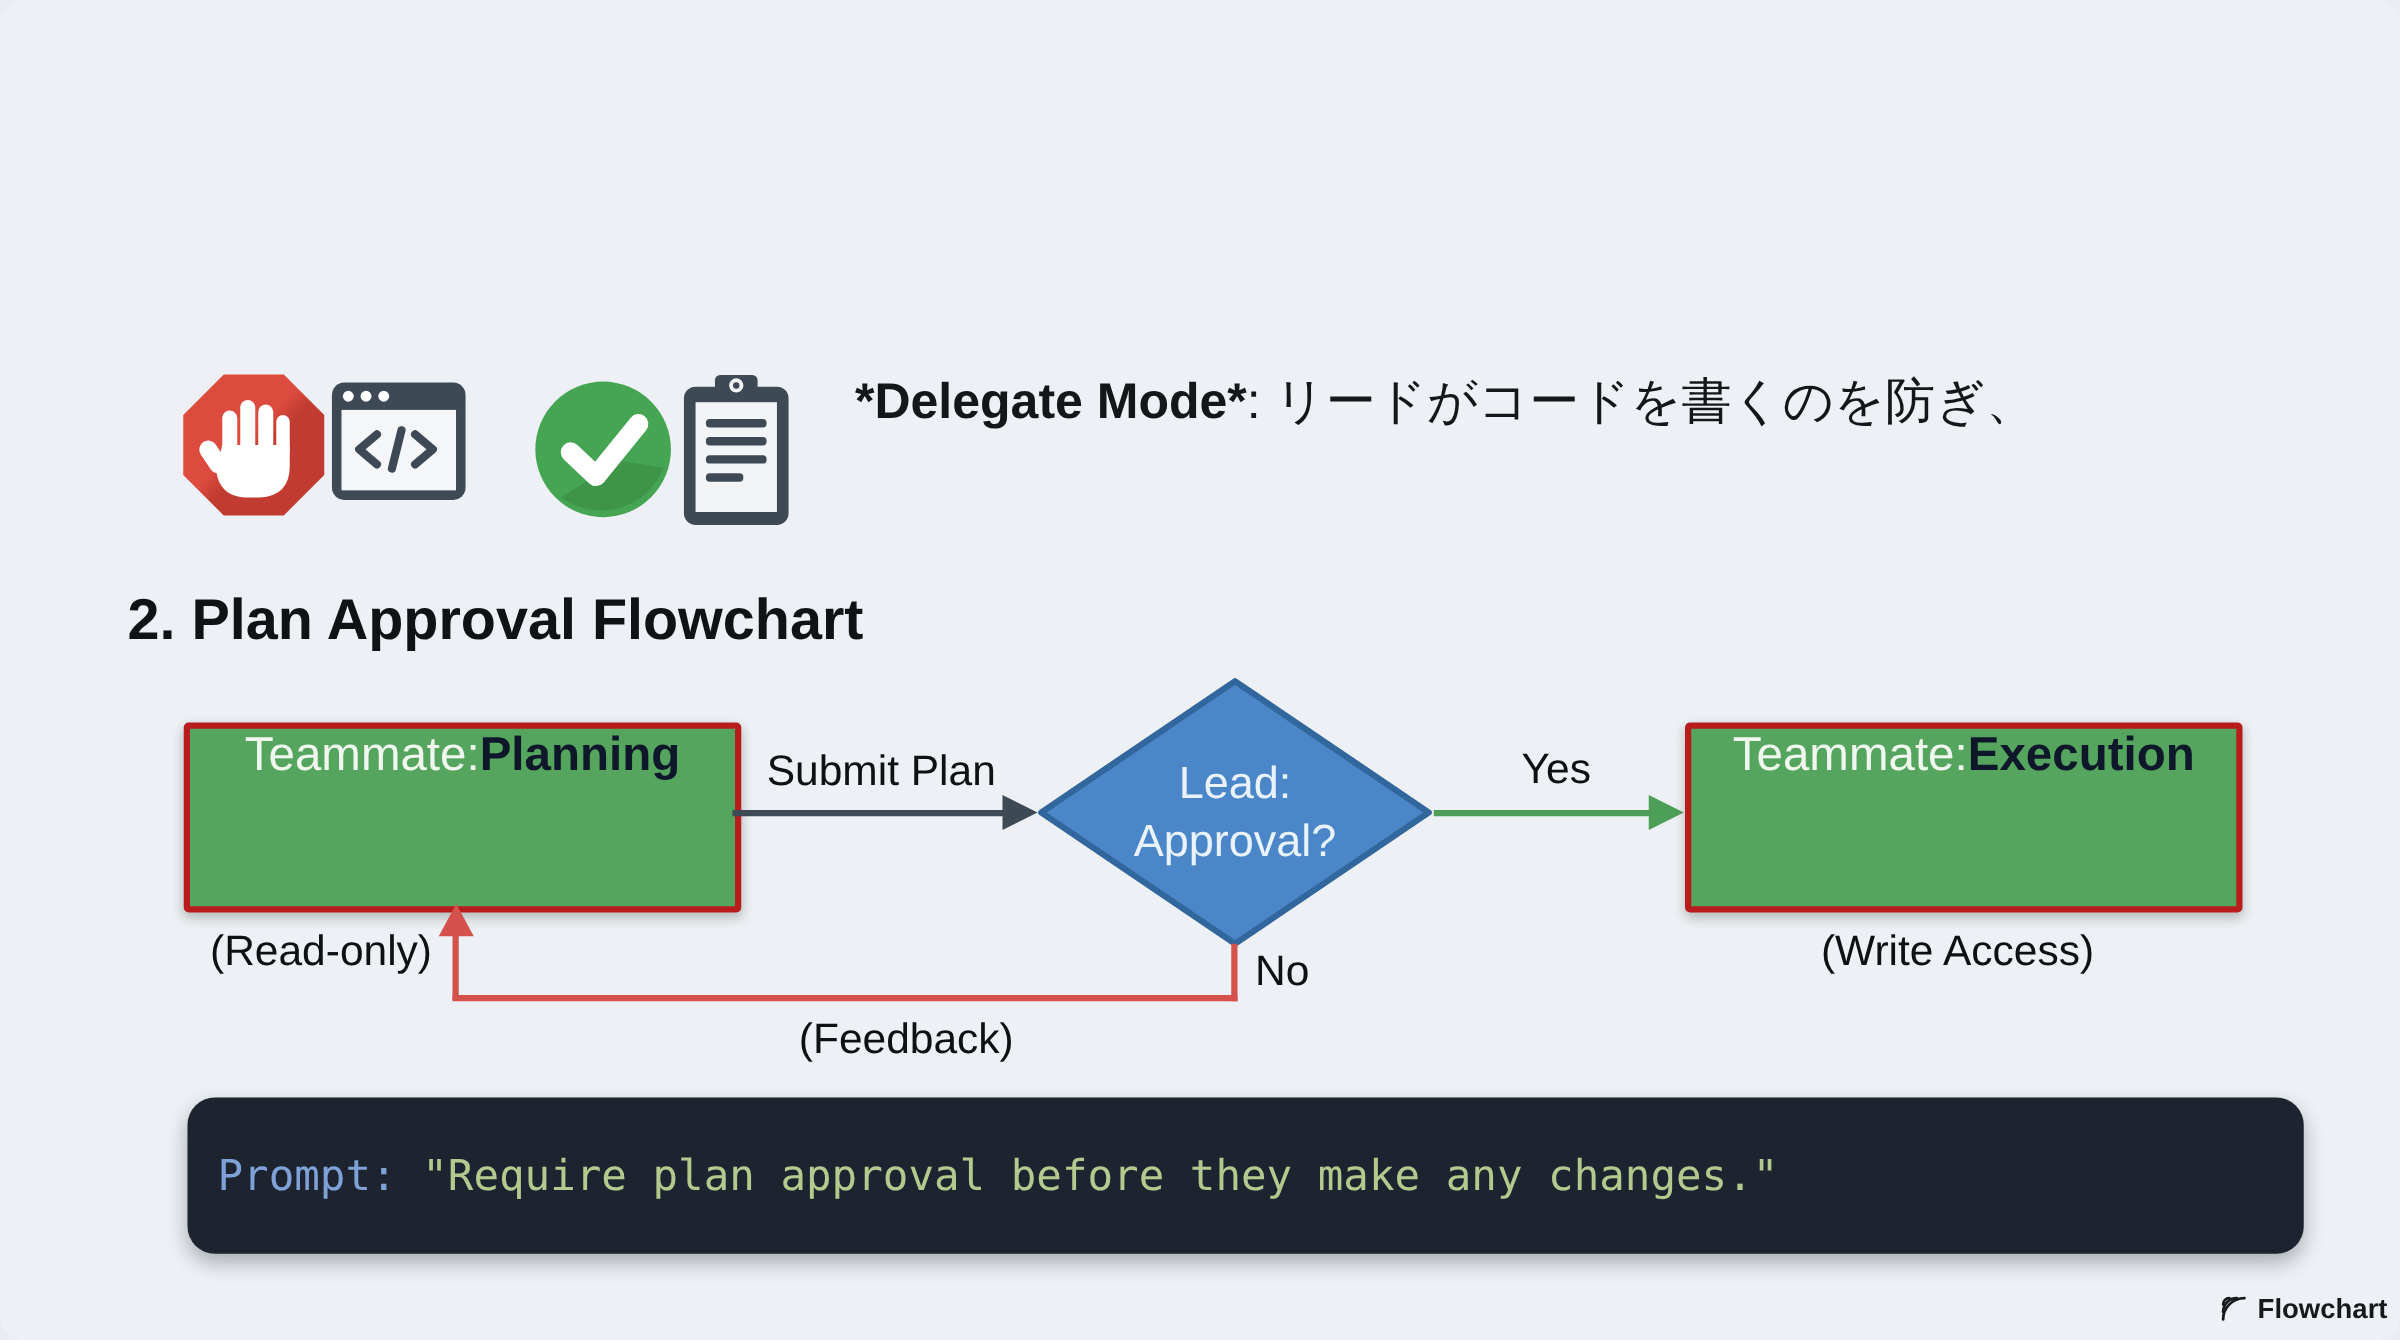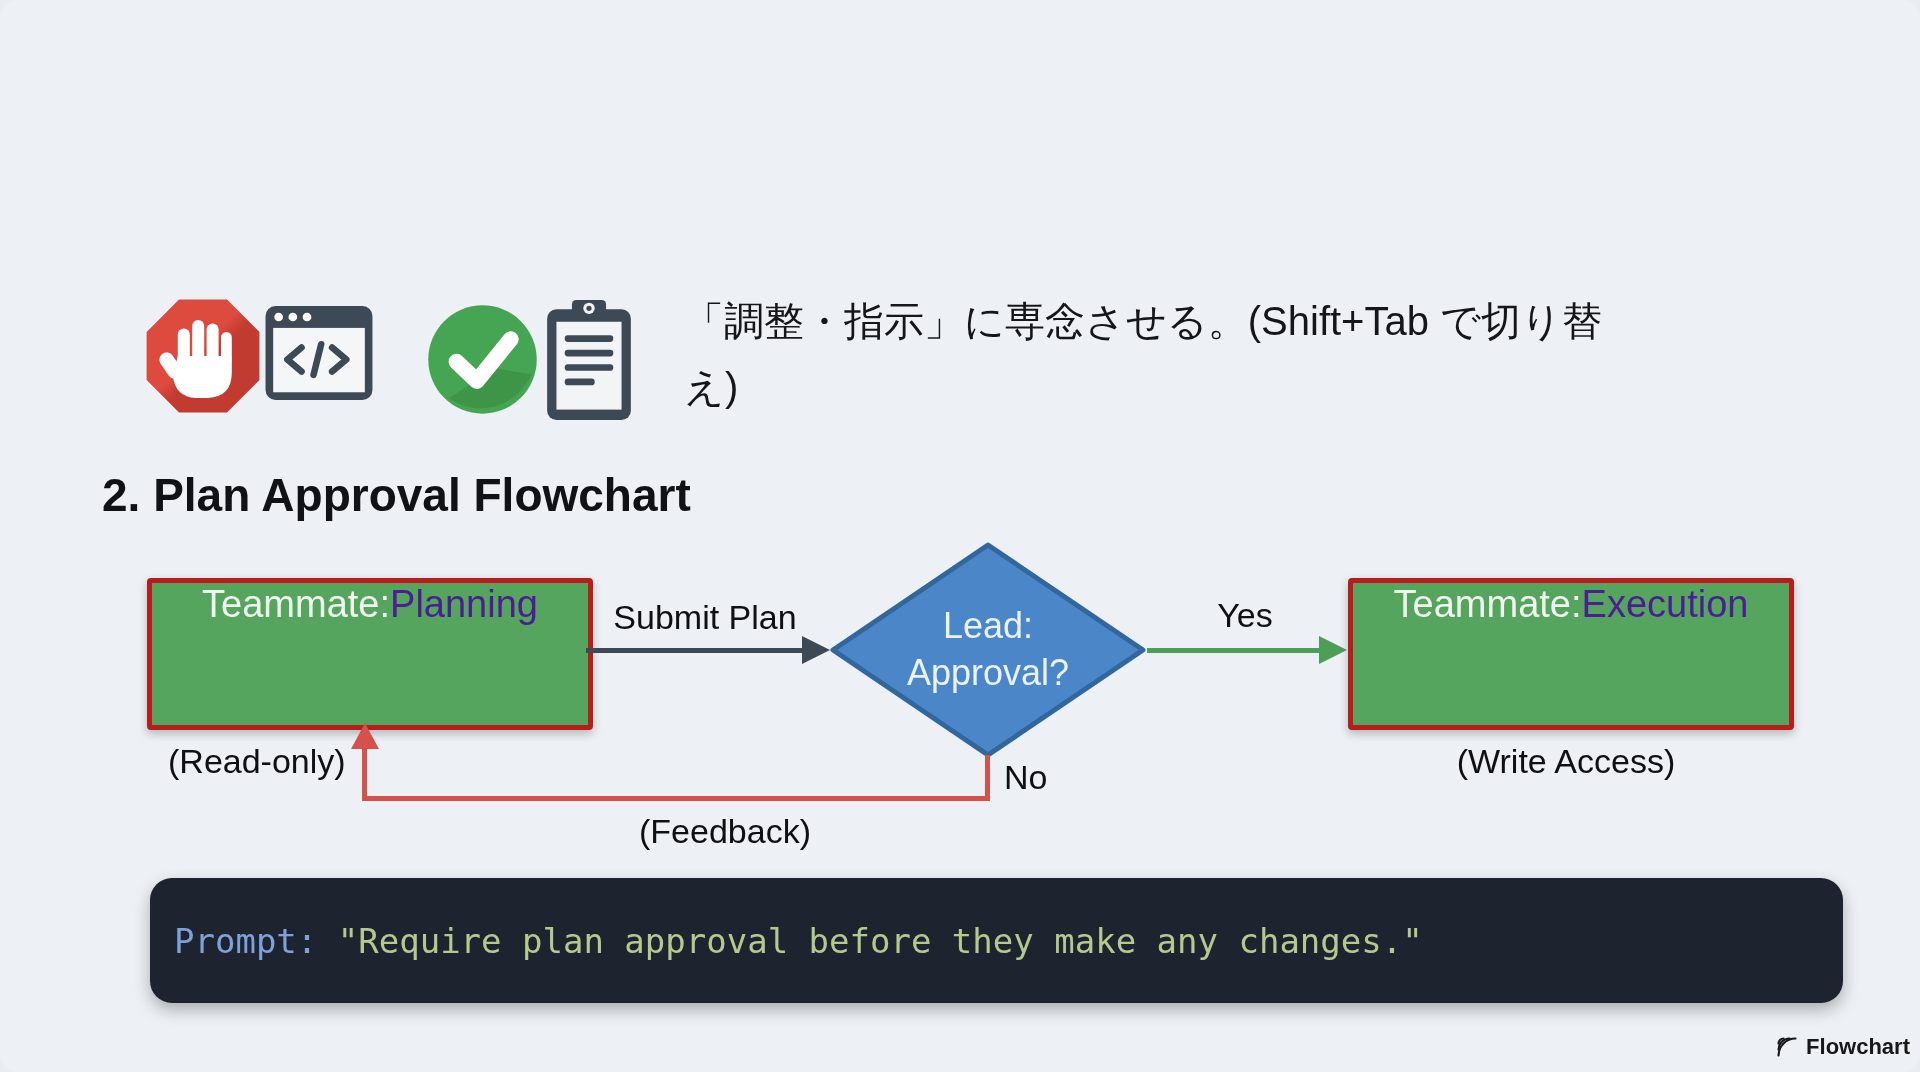--- a/index.html
+++ b/index.html
@@ -31,21 +31,21 @@
   .delegate-text b{font-weight:bold;}
   
   .flow-box{
     background:#56a55f;
     border:5px solid #b91c1c;
     border-radius:4px;
     box-shadow:0 4px 9px rgba(30,50,35,.28);
     display:flex;justify-content:center;
     color:#f0f7ef;font-size:38px;white-space:nowrap;
   }
-  .flow-box b{font-weight:normal;color:#4c1d95;}
+  .flow-box b{font-weight:bold;color:#0f172a;}
   .diamond-text{
     display:flex;flex-direction:column;align-items:center;justify-content:center;
     color:#eaf2fb;font-size:36px;line-height:1.3;text-align:left;
   }
   .flow-label{font-size:34px;color:#0f1013;white-space:nowrap;}
   .edge{background:#3e4956;}
   .edge-red{background:#d5514c;}
   .edge-green{background:#4d9e57;}
   .arrow-right-dark{width:0;height:0;border-top:14px solid transparent;border-bottom:14px solid transparent;border-left:28px solid #3e4956;}
   .arrow-right-green{width:0;height:0;border-top:14px solid transparent;border-bottom:14px solid transparent;border-left:28px solid #4d9e57;}
@@ -122,21 +122,21 @@
       <g fill="#3e4956">
         <rect x="19" y="36" width="47" height="6.5" rx="3"></rect>
         <rect x="19" y="50" width="47" height="6.5" rx="3"></rect>
         <rect x="19" y="64" width="47" height="6.5" rx="3"></rect>
         <rect x="19" y="78" width="29" height="6.5" rx="3"></rect>
       </g>
     </svg>
   </div>
 
   <div class="abs delegate-text">
-    <div>「調整・指示」に専念させる。(Shift+Tab で切り替え)</div>
+    <div><b>*Delegate Mode*</b><span>: リードがコードを書くのを防ぎ、</span></div>
   </div>
 
   <div class="abs section-heading" style="left:78px;top:468px;margin-left:24px;">2. Plan Approval Flowchart</div>
 
   <div>
 
     <div class="abs flow-box" style="left:147px;top:578px;width:436px;height:142px;">
       <span>Teammate: </span>
         <b>Planning</b>
     </div>

